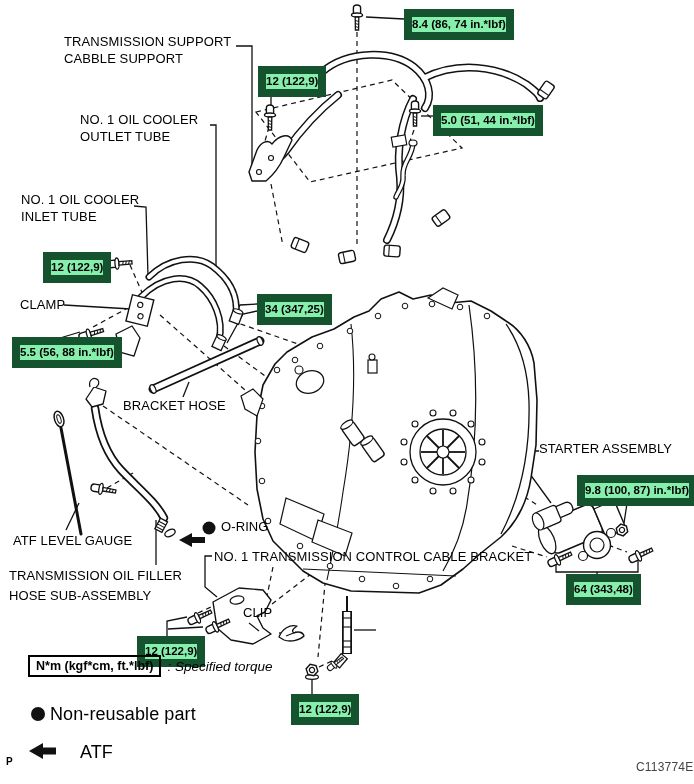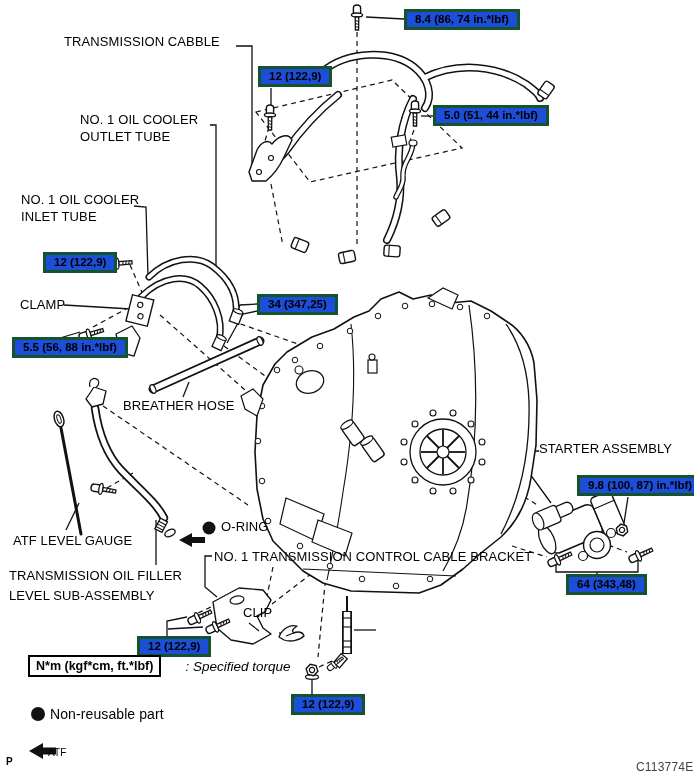--- a/index.html
+++ b/index.html
@@ -1,23 +1,23 @@
 <!DOCTYPE html>
 <html><head>
 <meta charset="utf-8">
 <style>
   html,body{margin:0;padding:0;background:#fff;}
   .canvas{position:relative;width:694px;height:784px;background:#ffffff;
           font-family:"Liberation Sans",sans-serif;color:#000;overflow:hidden;}
   svg.art{position:absolute;left:0;top:0;}
   .lbl{position:absolute;font-size:13px;line-height:17px;letter-spacing:.1px;white-space:nowrap;}
   .ln{display:block;}
-  .tq{position:absolute;border:3px solid #14532d;background:#1d4ed8;font-size:11.5px;font-weight:700;
-      padding:1px 8px;white-space:nowrap;line-height:13px;}
-  .legend-row{position:absolute;display:flex;align-items:center;gap:24px;font-size:13.5px;justify-content:space-between;}
+  .tq{position:absolute;border:8px solid #14532d;background:#86efac;font-size:11.5px;font-weight:700;
+      padding:1px 0;white-space:nowrap;line-height:13px;}
+  .legend-row{position:absolute;display:flex;align-items:center;gap:6px;font-size:13.5px;justify-content:space-between;}
   .unitbox{border:2px solid #000;padding:2px 6px;font-weight:700;font-size:12.5px;white-space:nowrap;}
   .legend-text{white-space:nowrap;font-style:italic;}
   .pmark{position:absolute;font-size:10px;font-weight:700;}
   .fig-code{position:absolute;font-size:12px;color:#444;letter-spacing:.2px;}
 </style>
 </head>
 <body>
 
 <div class="canvas">
 
@@ -321,56 +321,57 @@
     <use href="#bolt" transform="translate(331,667) rotate(-128) scale(0.75)"></use>
     <use href="#nut" transform="translate(622,530) rotate(18)"></use>
     <use href="#nut" transform="translate(312,670) rotate(12)"></use>
   </g>
 
   <circle cx="38" cy="714" r="7" fill="#111"></circle>
   <polygon points="29,751 43,743 43,747.5 56,747.5 56,754.5 43,754.5 43,759" fill="#111"></polygon>
 </svg>
 
 <div class="lbl" style="left:64px;top:33px">
-  <span class="ln">TRANSMISSION CABBLE</span>
+  <span class="ln">TRANSMISSION SUPPORT</span>
+  <span class="ln">CABBLE SUPPORT</span>
 </div>
 <div class="lbl" style="left:80px;top:111px">
   <span class="ln">NO. 1 OIL COOLER</span>
   <span class="ln">OUTLET TUBE</span>
 </div>
 <div class="lbl" style="left:21px;top:191px">
   <span class="ln">NO. 1 OIL COOLER</span>
   <span class="ln">INLET TUBE</span>
 </div>
 <div class="lbl" style="left:20px;top:296px">CLAMP</div>
-<div class="lbl" style="left:123px;top:397px">BREATHER HOSE</div>
+<div class="lbl" style="left:123px;top:397px">BRACKET HOSE</div>
 <div class="lbl" style="left:13px;top:532px">ATF LEVEL GAUGE</div>
 <div class="lbl" style="left:221px;top:518px">O-RING</div>
 <div class="lbl" style="left:9px;top:566px;line-height:19.5px">
   <span class="ln">TRANSMISSION OIL FILLER</span>
-  <span class="ln">LEVEL SUB-ASSEMBLY</span>
+  <span class="ln">HOSE SUB-ASSEMBLY</span>
 </div>
 <div class="lbl" style="left:214px;top:548px">NO. 1 TRANSMISSION CONTROL CABLE BRACKET</div>
 <div class="lbl" style="left:243px;top:604px">CLIP</div>
 <div class="lbl" style="left:539px;top:440px">STARTER ASSEMBLY</div>
 
 <div class="tq" style="left:404px;top:9px">8.4 (86, 74 in.*lbf)</div>
 <div class="tq" style="left:258px;top:66px">12 (122,9)</div>
 <div class="tq" style="left:433px;top:105px">5.0 (51, 44 in.*lbf)</div>
 <div class="tq" style="left:43px;top:252px">12 (122,9)</div>
 <div class="tq" style="left:257px;top:294px">34 (347,25)</div>
 <div class="tq" style="left:12px;top:337px">5.5 (56, 88 in.*lbf)</div>
 <div class="tq" style="left:577px;top:475px">9.8 (100, 87) in.*lbf)</div>
 <div class="tq" style="left:566px;top:574px">64 (343,48)</div>
 <div class="tq" style="left:137px;top:636px">12 (122,9)</div>
 <div class="tq" style="left:291px;top:694px">12 (122,9)</div>
 
 <div class="legend-row" style="left:28px;top:655px">
   <span class="unitbox">N*m (kgf*cm, ft.*lbf)</span>
   <span class="legend-text">: Specified torque</span>
 </div>
-<div class="lbl" style="left:50px;top:706px;font-size:14px">Non-reusable part</div>
-<div class="lbl" style="left:48px;top:744px;font-size:10px">ATF</div>
+<div class="lbl" style="left:50px;top:706px;font-size:18px">Non-reusable part</div>
+<div class="lbl" style="left:80px;top:744px;font-size:18px">ATF</div>
 
 <div class="pmark" style="left:6px;top:756px">P</div>
 <div class="fig-code" style="left:636px;top:760px">C113774E01</div>
 
 </div>
 
 </body></html>

